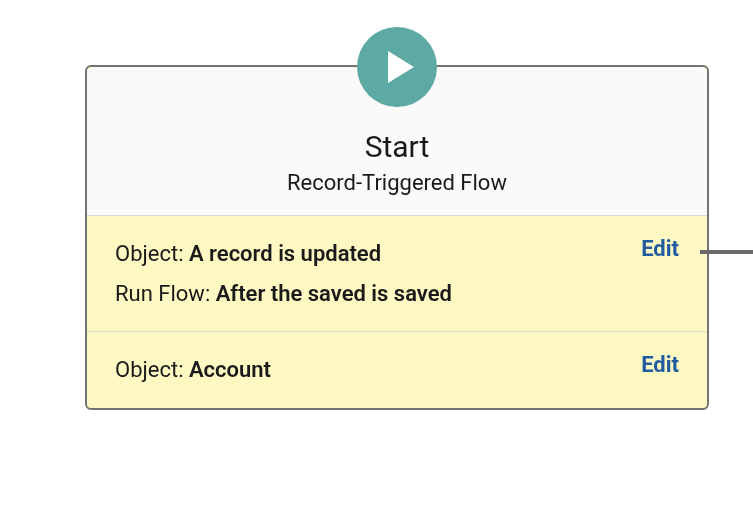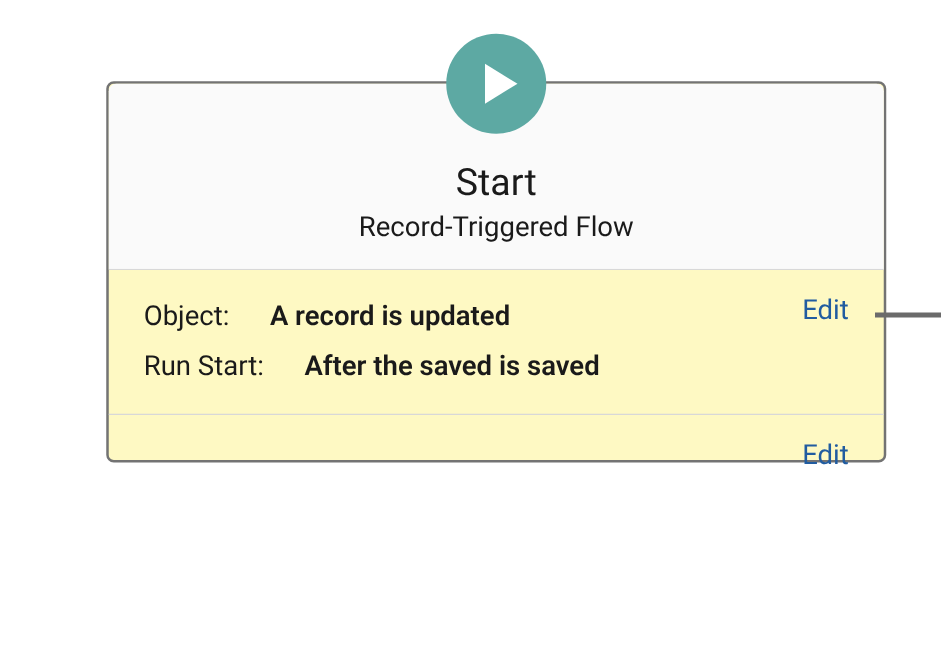--- a/index.html
+++ b/index.html
@@ -75,30 +75,29 @@
     .section-row {
       font-size: 22px;
       color: #1a1a1a;
       line-height: 1.8;
     }
     .label {
       font-weight: 400;
     }
     .value {
       font-weight: 600;
-      margin-left: 27px;
     }
     .edit-link {
       position: absolute;
       right: 28px;
       top: 20px;
       font-size: 22px;
       color: #215ca0;
       cursor: pointer;
-      font-weight: 400;
+      font-weight: 700;
       text-align: center;
     }
     .connector-line {
       position: absolute;
       top: 250px;
       left: 700px;
       width: 53px;
       height: 4px;
       background: #6b6b6b;
     }
@@ -115,25 +114,30 @@
     <div class="header-subtitle">Record-Triggered Flow</div>
   </div>
 
   <div class="section">
     <div class="section-row">
       <span class="label">Object:</span>
       <span> </span>
       <span class="value">A record is updated</span>
     </div>
     <div class="section-row">
-      <span class="label">Run Start:</span>
+      <span class="label">Run Flow:</span>
       <span> </span>
       <span class="value">After the saved is saved</span>
     </div>
     <span class="edit-link">Edit</span>
   </div>
 
   <div class="section">
+    <div class="section-row">
+      <span class="label">Object:</span>
+      <span> </span>
+      <span class="value">Account</span>
+    </div>
     <span class="edit-link">Edit</span>
   </div>
 </div>
 
 <div class="connector-line"></div>
 
 </body></html>

